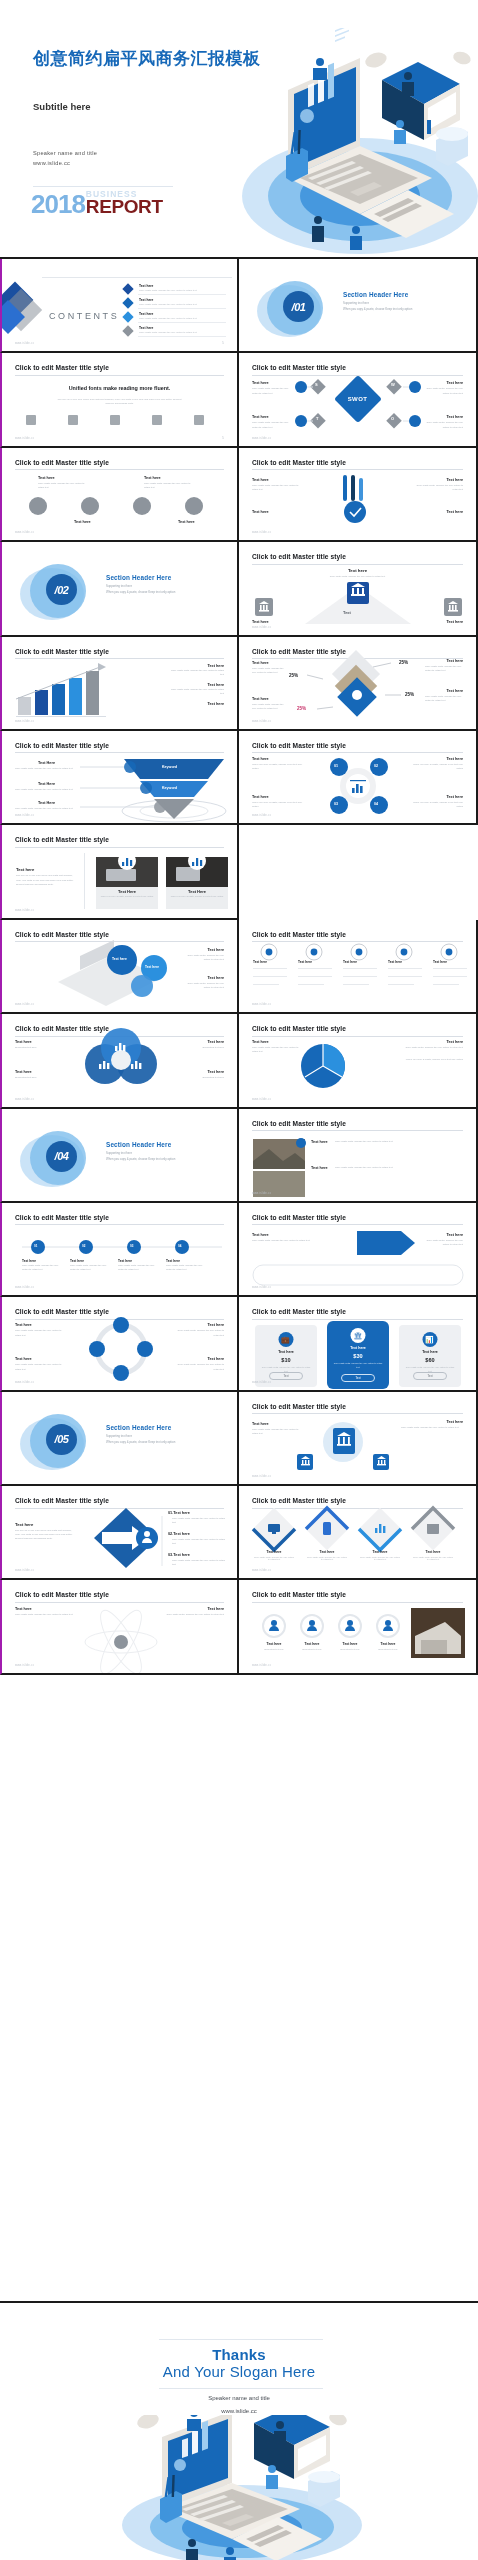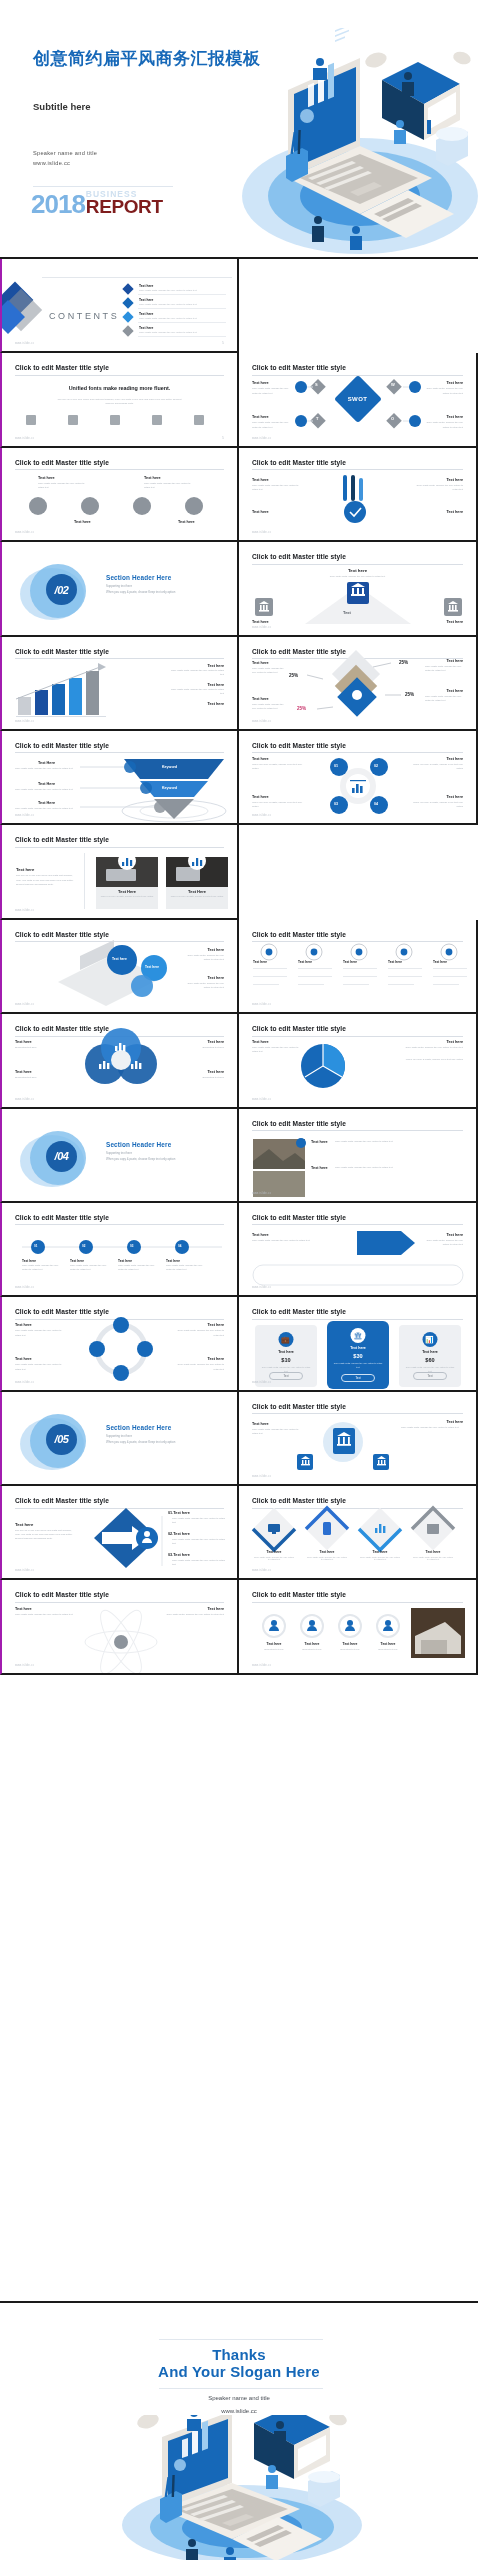--- a/index.html
+++ b/index.html
@@ -88,21 +88,21 @@
   .swot-lbl { position:absolute; left:50%; top:46px; transform:translate(-50%,-50%);
               color:#fff; font-weight:bold; font-size:6px; letter-spacing:.4px; }
 
   
   .closing { position:absolute; left:0; top:2301px; width:478px; height:259px;
              border-top:2px solid #1a1a1a; background:#fff; overflow:hidden;padding-left:28px;}
   .cl-rule { position:absolute; left:159px; width:164px; height:1px; background:#e1e7ee; }
   .cl-t1 { position:absolute; left:0; right:0; top:43px; text-align:center; font-size:15px;
            font-weight:bold; color:#1668b8; letter-spacing:.2px;}
   .cl-t2 { position:absolute; left:0; right:0; top:60px; text-align:center; font-size:15px;
-           font-weight:bold; color:#1668b8; letter-spacing:.2px;}
+           font-weight:normal; color:#1668b8; letter-spacing:.2px;}
   .cl-s1 { position:absolute; left:0; right:0; top:92px; text-align:center; font-size:6px; color:#4a4f56;}
   .cl-s2 { position:absolute; left:0; right:0; top:105px; text-align:center; font-size:6px; color:#4a4f56;}
 </style>
 </head>
 <body>
 
 <div class="page">
 
   <div class="cover">
     <div class="cover-title">创意简约扁平风商务汇报模板</div>
@@ -218,20 +218,30 @@
           <div class="cont-item-b" style="left:137px;top:44px">Copy paste fonts. Choose the only option to retain text</div>
           <div class="cont-item-t" style="left:137px;top:53px">Text here</div>
           <div class="cont-item-b" style="left:137px;top:58px">Copy paste fonts. Choose the only option to retain text</div>
           <div class="cont-item-t" style="left:137px;top:67px">Text here</div>
           <div class="cont-item-b" style="left:137px;top:72px">Copy paste fonts. Choose the only option to retain text</div>
         </div>
         <div class="foot-l">www.islide.cc</div>
         <div class="foot-r">5</div>
       </div>
 
+      <div class="thumb">
+        <div class="sec-circles">
+          <div class="sc1"></div>
+            <div class="sc2"></div>
+          <div class="sc3">/01</div>
+        </div>
+        <div class="sec-h">Section Header Here</div>
+        <div class="sec-s1">Supporting text here</div>
+        <div class="sec-s2">When you copy &amp; paste, choose Keep text only option</div>
+      </div>
     </div>
 
     <div class="row">
       <div class="thumb">
         <div class="st">Click to edit Master title style</div>
         <div class="strule"></div>
         <div style="position:absolute;left:0;right:0;top:32px;text-align:center;font-size:5.4px;font-weight:bold;color:#1b1d21">Unified fonts make reading more fluent.</div>
         <div style="position:absolute;left:54px;right:54px;top:45px;text-align:center;font-size:2.4px;color:#aeb4bc;line-height:1.7">The free all-in-one PPT Clone and Insta font changer, unify your fonts in one click and make PPT look better. Support Chinese and English fonts.</div>
         <svg width="239" height="94" style="position:absolute;left:0;top:0">
           <g fill="#8d949c" opacity=".8">

